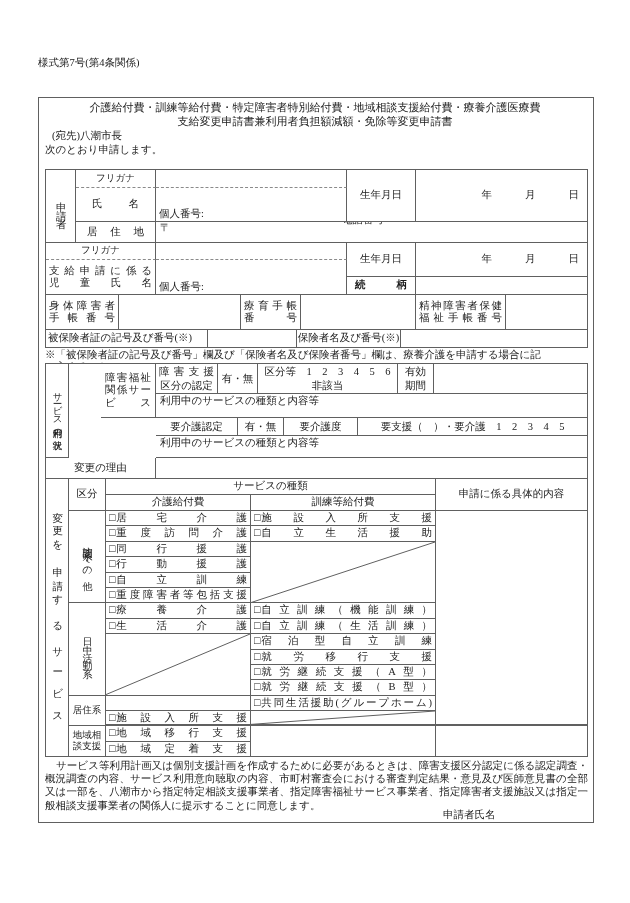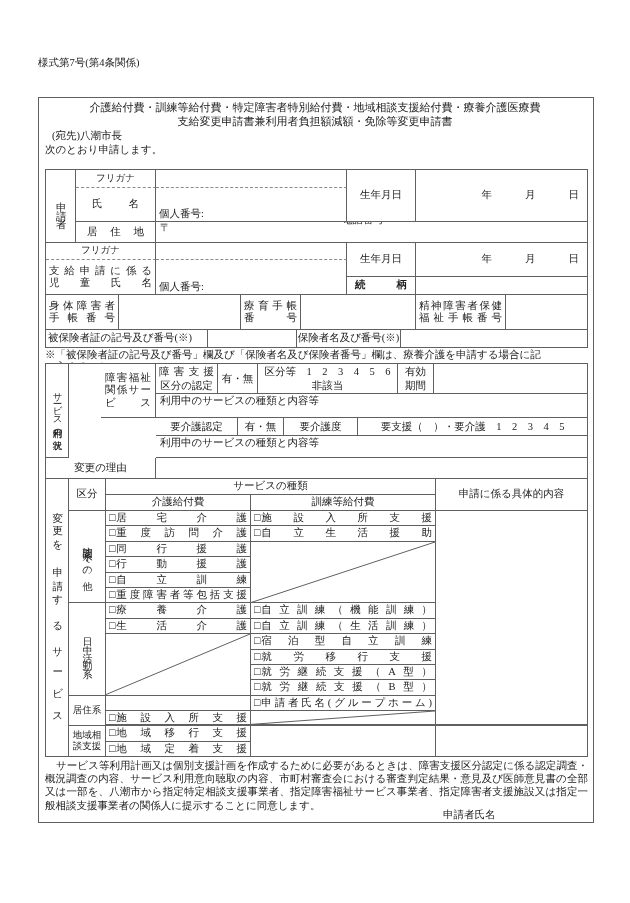--- a/index.html
+++ b/index.html
@@ -280,21 +280,21 @@
         <span class="sl">就労継続支援（A型）</span>
       </div>
     <div class="cell svc" style="grid-column:4; grid-row:14;">
         <span class="cb">□</span>
         <span class="sl">就労継続支援（B型）</span>
       </div>
 
     <div class="cell" style="grid-column:3; grid-row:15;"></div>
     <div class="cell svc" style="grid-column:4; grid-row:15;">
         <span class="cb">□</span>
-        <span class="sl">申請者氏名(グループホーム)</span>
+        <span class="sl">共同生活援助(グループホーム)</span>
       </div>
     <div class="cell svc thick" style="grid-column:3; grid-row:16;">
         <span class="cb">□</span>
         <span class="sl">施設入所支援</span>
       </div>
     <div class="cell diag thick" style="grid-column:4; grid-row:16;">
       <svg viewBox="0 0 100 100" preserveAspectRatio="none">
           <line x1="0" y1="100" x2="100" y2="0" stroke="#606060" stroke-width="1" vector-effect="non-scaling-stroke"></line>
         </svg>
     </div>

